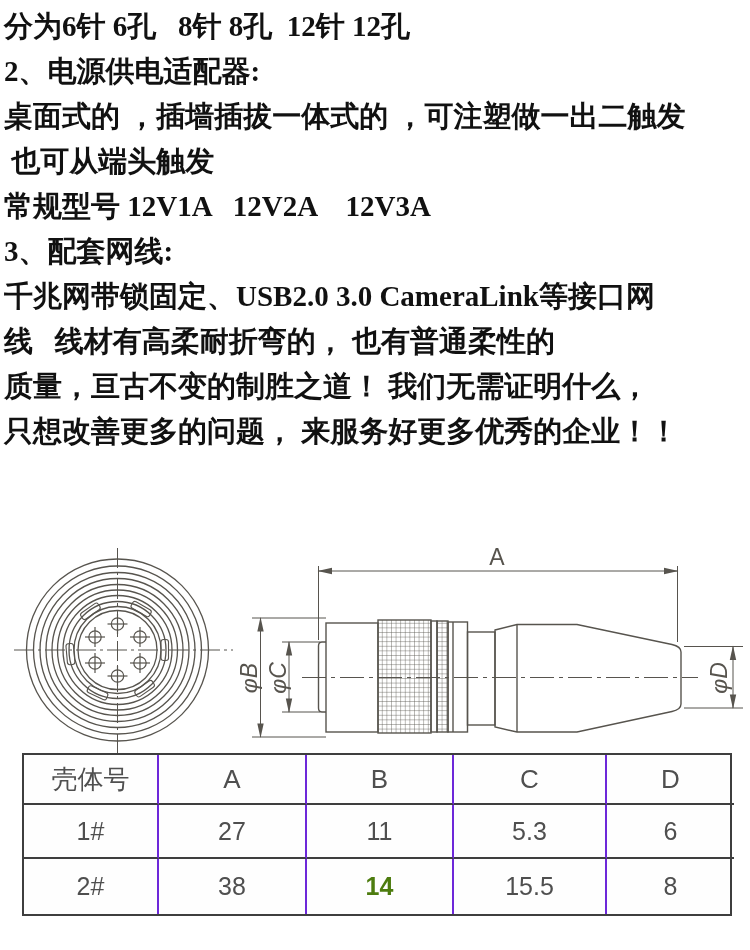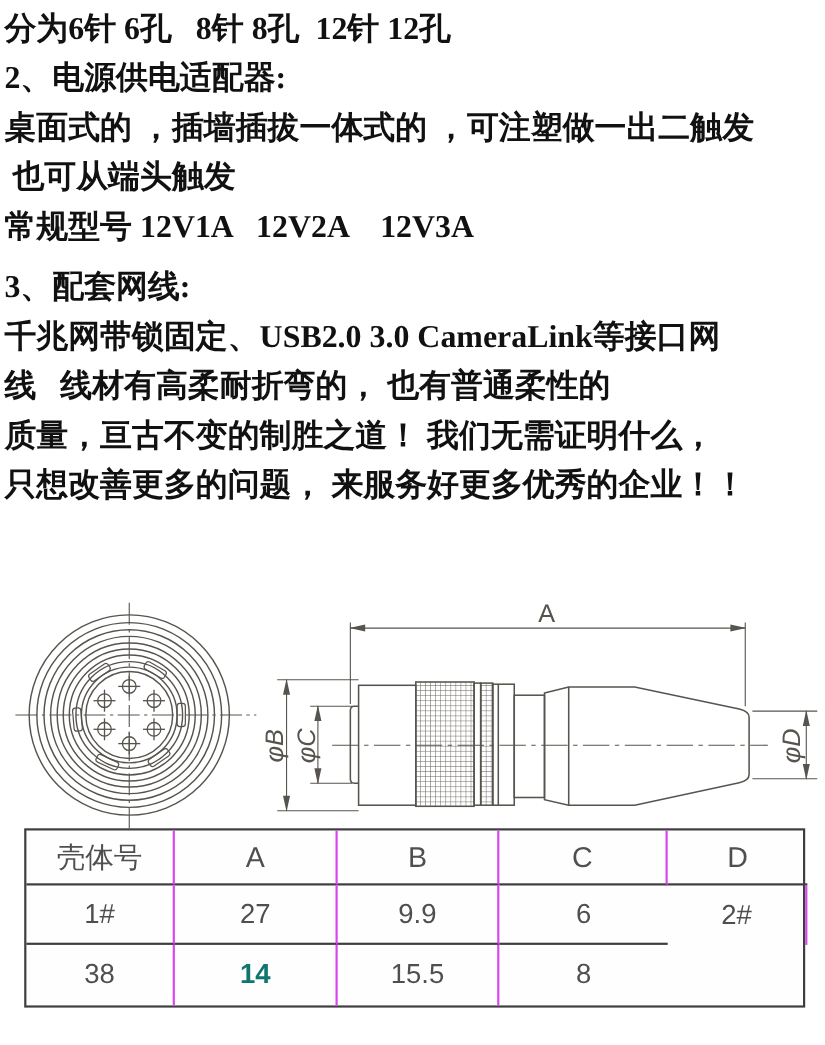--- a/index.html
+++ b/index.html
@@ -3,36 +3,36 @@
 <meta charset="utf-8">
 <style>
   html,body{margin:0;padding:0;background:#ffffff;}
   #page{position:relative;width:750px;height:950px;background:#ffffff;overflow:hidden;
         font-family:"Liberation Serif",serif;}
   
   #para{position:absolute;left:4px;top:4px;width:746px;color:#111111;
         font-weight:bold;font-size:29px;line-height:45px;white-space:pre;
         font-family:"Liberation Serif",serif;}
   #para .tline{height:45px;}
-  #para .sect-gap{margin-top:10px;}
+  #para .sect-gap{}
   
   #drawing{position:absolute;left:0;top:540px;}
   
   #dimtable{position:absolute;left:22px;top:753px;width:710px;
             display:grid;grid-template-columns:135px 148px 147px 153px 127px;
             grid-template-rows:50px 54px 55px;
             border:2px solid #3e3e3e;box-sizing:border-box;
             font-family:"Liberation Sans",sans-serif;color:#4f4f4f;background:#fefefe;}
-  #dimtable .cell{border-right:2px solid #d946ef;border-bottom:2px solid #3e3e3e;
+  #dimtable .cell{border-right:2px solid #6d28d9;border-bottom:2px solid #3e3e3e;
             display:flex;align-items:center;justify-content:center;
             font-size:25px;box-sizing:border-box;}
   #dimtable .cell.last-col{border-right:none;}
   #dimtable .cell.last-row{border-bottom:none;}
   #dimtable .cell.hdr{font-weight:500;font-size:26px;}
-  #dimtable .cell.b{font-weight:700;color:#0f766e;}
+  #dimtable .cell.b{font-weight:700;color:#4d7c0f;}
 </style>
 </head>
 <body>
 
 <div id="page">
 
   <div id="para"><div class="tline">分为6针 6孔   8针 8孔  12针 12孔</div><div class="tline">2、电源供电适配器:</div><div class="tline">桌面式的 ，插墙插拔一体式的 ，可注塑做一出二触发</div><div class="tline"> 也可从端头触发</div><div class="tline">常规型号 12V1A   12V2A    12V3A</div><div class="tline sect-gap">3、配套网线:</div><div class="tline">千兆网带锁固定、USB2.0 3.0 CameraLink等接口网</div><div class="tline">线   线材有高柔耐折弯的， 也有普通柔性的</div><div class="tline">质量，亘古不变的制胜之道！ 我们无需证明什么，</div><div class="tline">只想改善更多的问题， 来服务好更多优秀的企业！！</div></div>
 
   <svg id="drawing" width="750" height="230" viewBox="0 0 750 230">
     <defs>
@@ -166,21 +166,22 @@
   </svg>
 
   <div id="dimtable">
       <div class="cell hdr">壳体号</div>
       <div class="cell hdr">A</div>
       <div class="cell hdr">B</div>
       <div class="cell hdr">C</div>
       <div class="cell last-col hdr">D</div>
       <div class="cell">1#</div>
       <div class="cell">27</div>
-      <div class="cell">9.9</div>
+      <div class="cell">11</div>
+      <div class="cell">5.3</div>
       <div class="cell last-col">6</div>
       <div class="cell last-row">2#</div>
       <div class="cell last-row">38</div>
       <div class="cell last-row b">14</div>
       <div class="cell last-row">15.5</div>
       <div class="cell last-col last-row">8</div>
     </div>
 
 </div>
 

